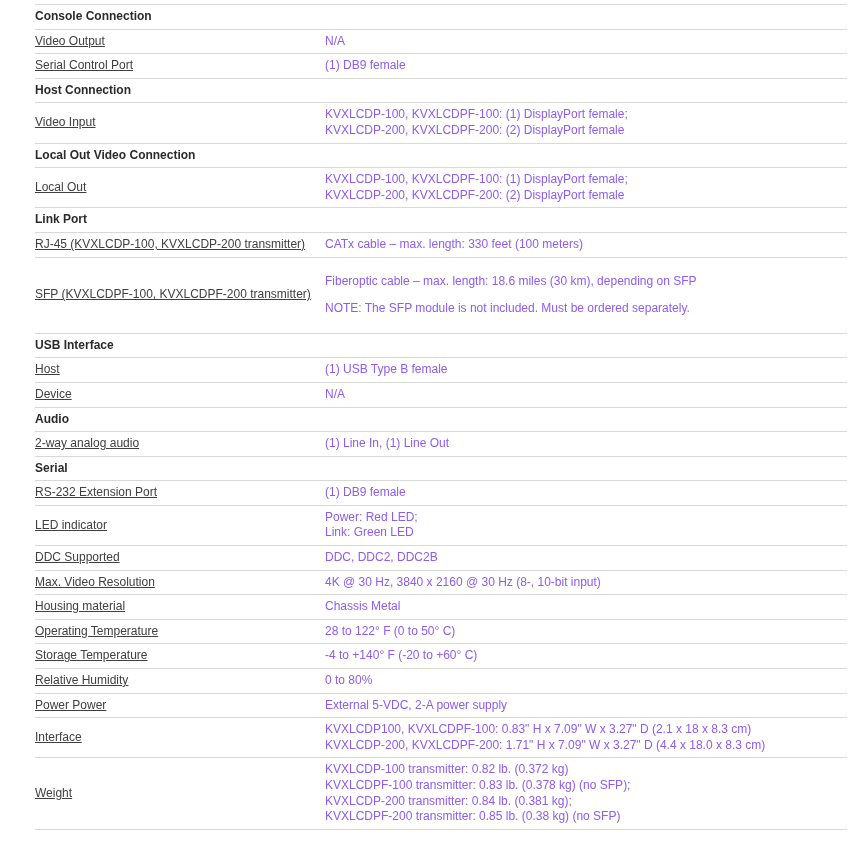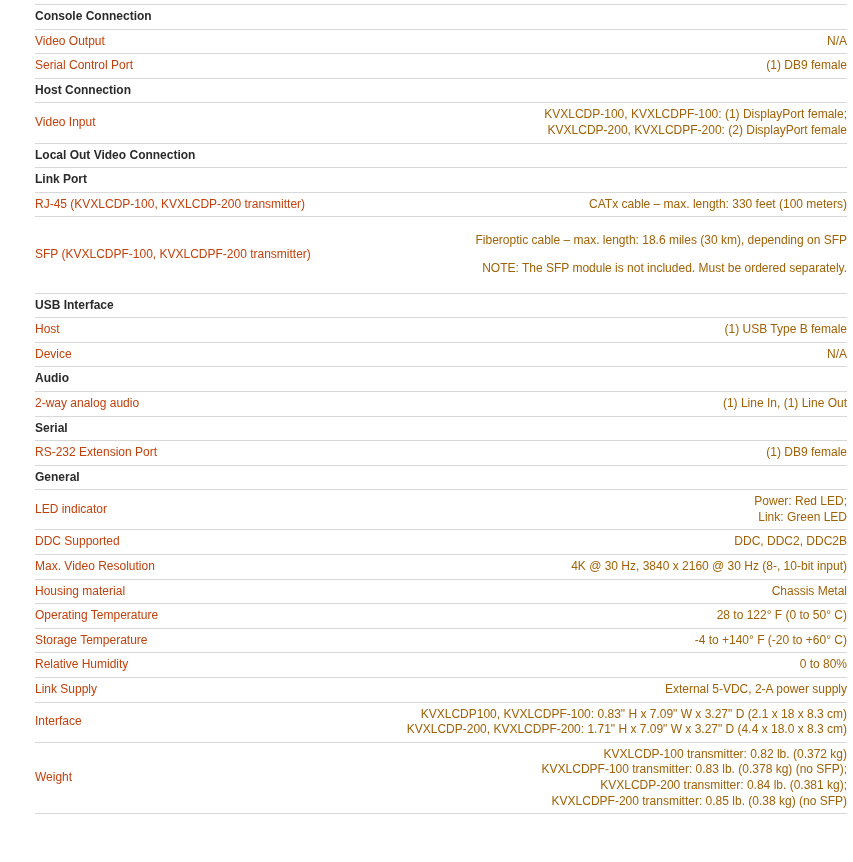--- a/index.html
+++ b/index.html
@@ -26,28 +26,29 @@
     border-top: 1px solid #d8d8d8;
   }
   table.spec td {
     padding: 4px 0;
     vertical-align: middle;
     line-height: 1.3;
   }
   td.label {
     width: 290px;
     padding-right: 12px;
-    color: #c2410c;
+    color: #404040;
+    text-decoration: underline;
   }
   td.section {
     font-weight: bold;
     color: #2b2b2b;
     padding: 5px 0;
   }
-  td.value { color: #a16207; text-align: right; }
+  td.value { color: #8b5cf6; }
   .vline { }
   td.value.gap .vline { margin: 12px 0; }
 </style>
 </head>
 <body>
 
 <div class="page">
   <table class="spec">
     <tbody>
         <tr>
@@ -72,20 +73,27 @@
           <td class="label">Video Input</td>
           <td class="value">
             <div class="vline">KVXLCDP-100, KVXLCDPF-100: (1) DisplayPort female;</div>
             <div class="vline">KVXLCDP-200, KVXLCDPF-200: (2) DisplayPort female</div>
           </td>
         </tr>
         <tr>
           <td colspan="2" class="section">Local Out Video Connection</td>
         </tr>
         <tr>
+          <td class="label">Local Out</td>
+          <td class="value">
+            <div class="vline">KVXLCDP-100, KVXLCDPF-100: (1) DisplayPort female;</div>
+            <div class="vline">KVXLCDP-200, KVXLCDPF-200: (2) DisplayPort female</div>
+          </td>
+        </tr>
+        <tr>
           <td colspan="2" class="section">Link Port</td>
         </tr>
         <tr>
           <td class="label">RJ-45  (KVXLCDP-100, KVXLCDP-200 transmitter)</td>
           <td class="value">
             <div class="vline">CATx cable – max. length: 330 feet (100 meters)</div>
           </td>
         </tr>
         <tr>
           <td class="label">SFP (KVXLCDPF-100, KVXLCDPF-200 transmitter)</td>
@@ -121,23 +129,20 @@
         <tr>
           <td colspan="2" class="section">Serial</td>
         </tr>
         <tr>
           <td class="label">RS-232 Extension Port</td>
           <td class="value">
             <div class="vline">(1) DB9 female</div>
           </td>
         </tr>
         <tr>
-          <td colspan="2" class="section">General</td>
-        </tr>
-        <tr>
           <td class="label">LED indicator</td>
           <td class="value">
             <div class="vline">Power: Red LED;</div>
             <div class="vline">Link: Green LED</div>
           </td>
         </tr>
         <tr>
           <td class="label">DDC Supported</td>
           <td class="value">
             <div class="vline">DDC, DDC2, DDC2B</div>
@@ -167,21 +172,21 @@
             <div class="vline">-4 to +140° F (-20 to +60° C)</div>
           </td>
         </tr>
         <tr>
           <td class="label">Relative Humidity</td>
           <td class="value">
             <div class="vline">0 to 80%</div>
           </td>
         </tr>
         <tr>
-          <td class="label">Link Supply</td>
+          <td class="label">Power Power</td>
           <td class="value">
             <div class="vline">External 5-VDC, 2-A power supply</div>
           </td>
         </tr>
         <tr>
           <td class="label">Interface</td>
           <td class="value">
             <div class="vline">KVXLCDP100, KVXLCDPF-100: 0.83" H x 7.09" W x 3.27" D (2.1 x 18 x 8.3 cm)</div>
             <div class="vline">KVXLCDP-200, KVXLCDPF-200: 1.71" H x 7.09" W x 3.27" D (4.4 x 18.0 x 8.3 cm)</div>
           </td>

